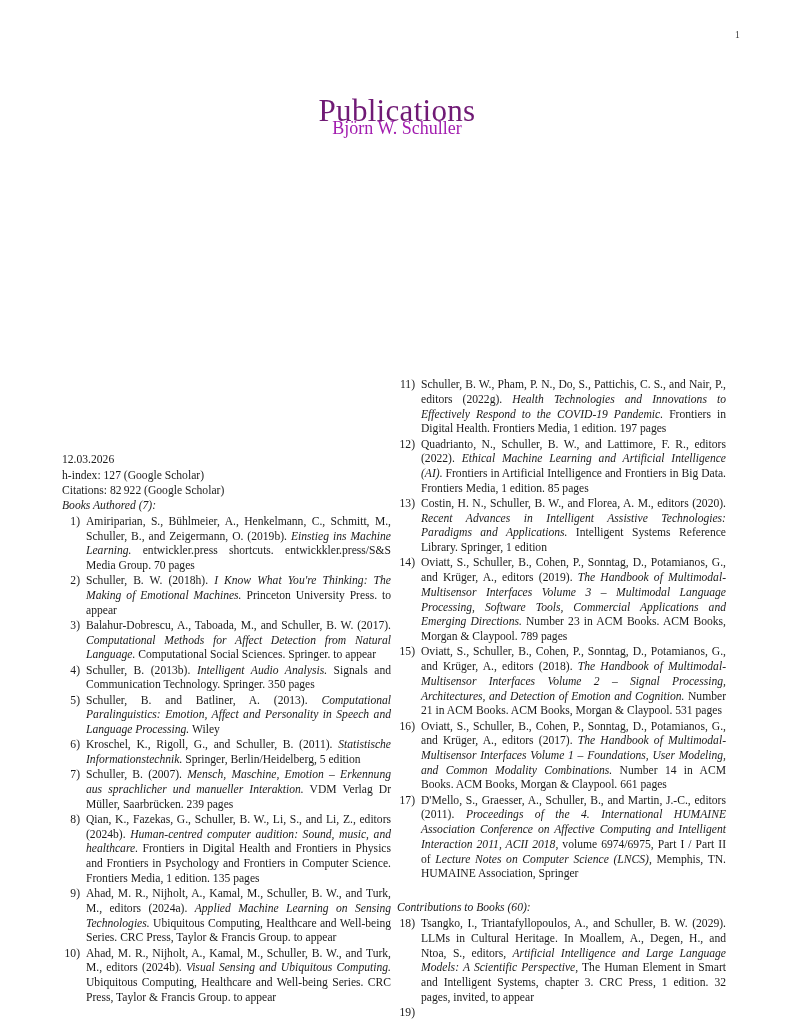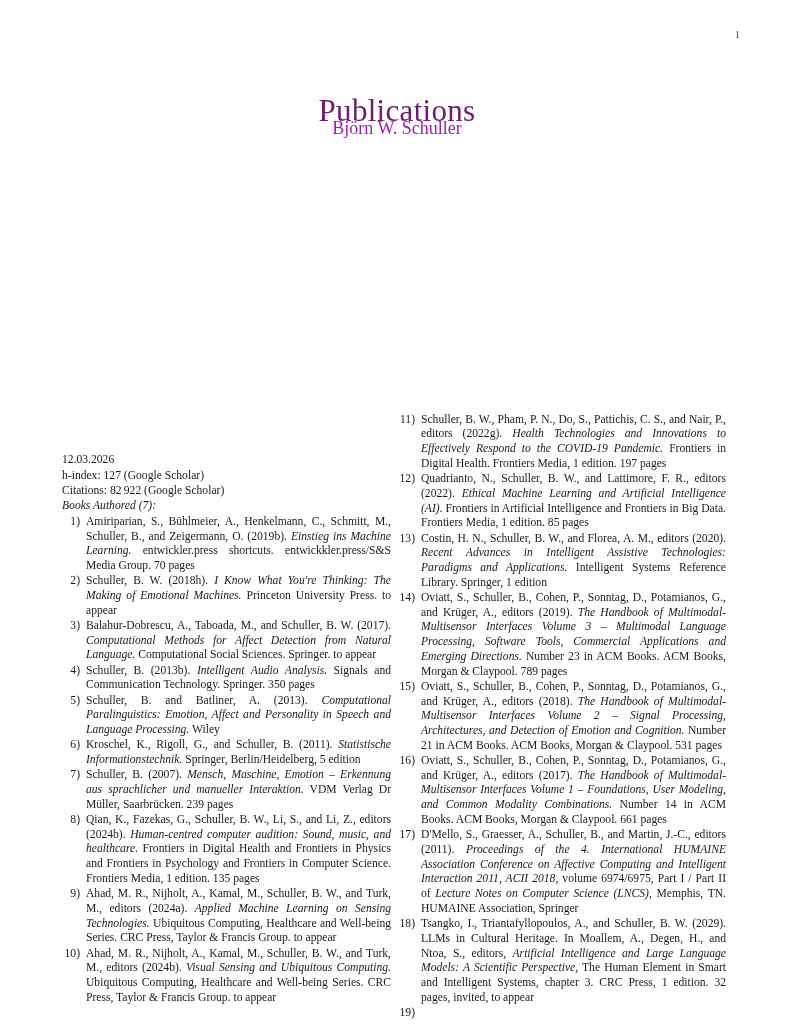--- a/index.html
+++ b/index.html
@@ -250,20 +250,21 @@
           <span class="it">The Handbook of Multimodal-Multisensor Interfaces Volume 1 – Foundations, User Modeling, and Common Modality Combinations.</span>
           <span>Number 14 in ACM Books. ACM Books, Morgan &amp; Claypool. 661 pages</span>
         </li>
         <li>
           <span class="num">17)</span><span>D'Mello, S., Graesser, A., Schuller, B., and Martin, J.-C., editors (2011).</span>
           <span class="it">Proceedings of the 4. International HUMAINE Association Conference on Affective Computing and Intelligent Interaction 2011, ACII 2018</span><span>, volume 6974/6975, Part I / Part II of</span>
           <span class="it">Lecture Notes on Computer Science (LNCS)</span><span>, Memphis, TN. HUMAINE Association, Springer</span>
         </li>
       </ol>
 
+      <div class="sub-label spaced">Contributions to Books (60):</div>
 
       <ol class="biblist">
         <li>
           <span class="num">18)</span><span>Tsangko, I., Triantafyllopoulos, A., and Schuller, B. W. (2029). LLMs in Cultural Heritage. In Moallem, A., Degen, H., and Ntoa, S., editors,</span>
           <span class="it">Artificial Intelligence and Large Language Models: A Scientific Perspective</span><span>, The Human Element in Smart and Intelligent Systems, chapter 3. CRC Press, 1 edition. 32 pages, invited, to appear</span>
         </li>
         <li>
           <span class="num">19)</span>
         </li>
       </ol>

